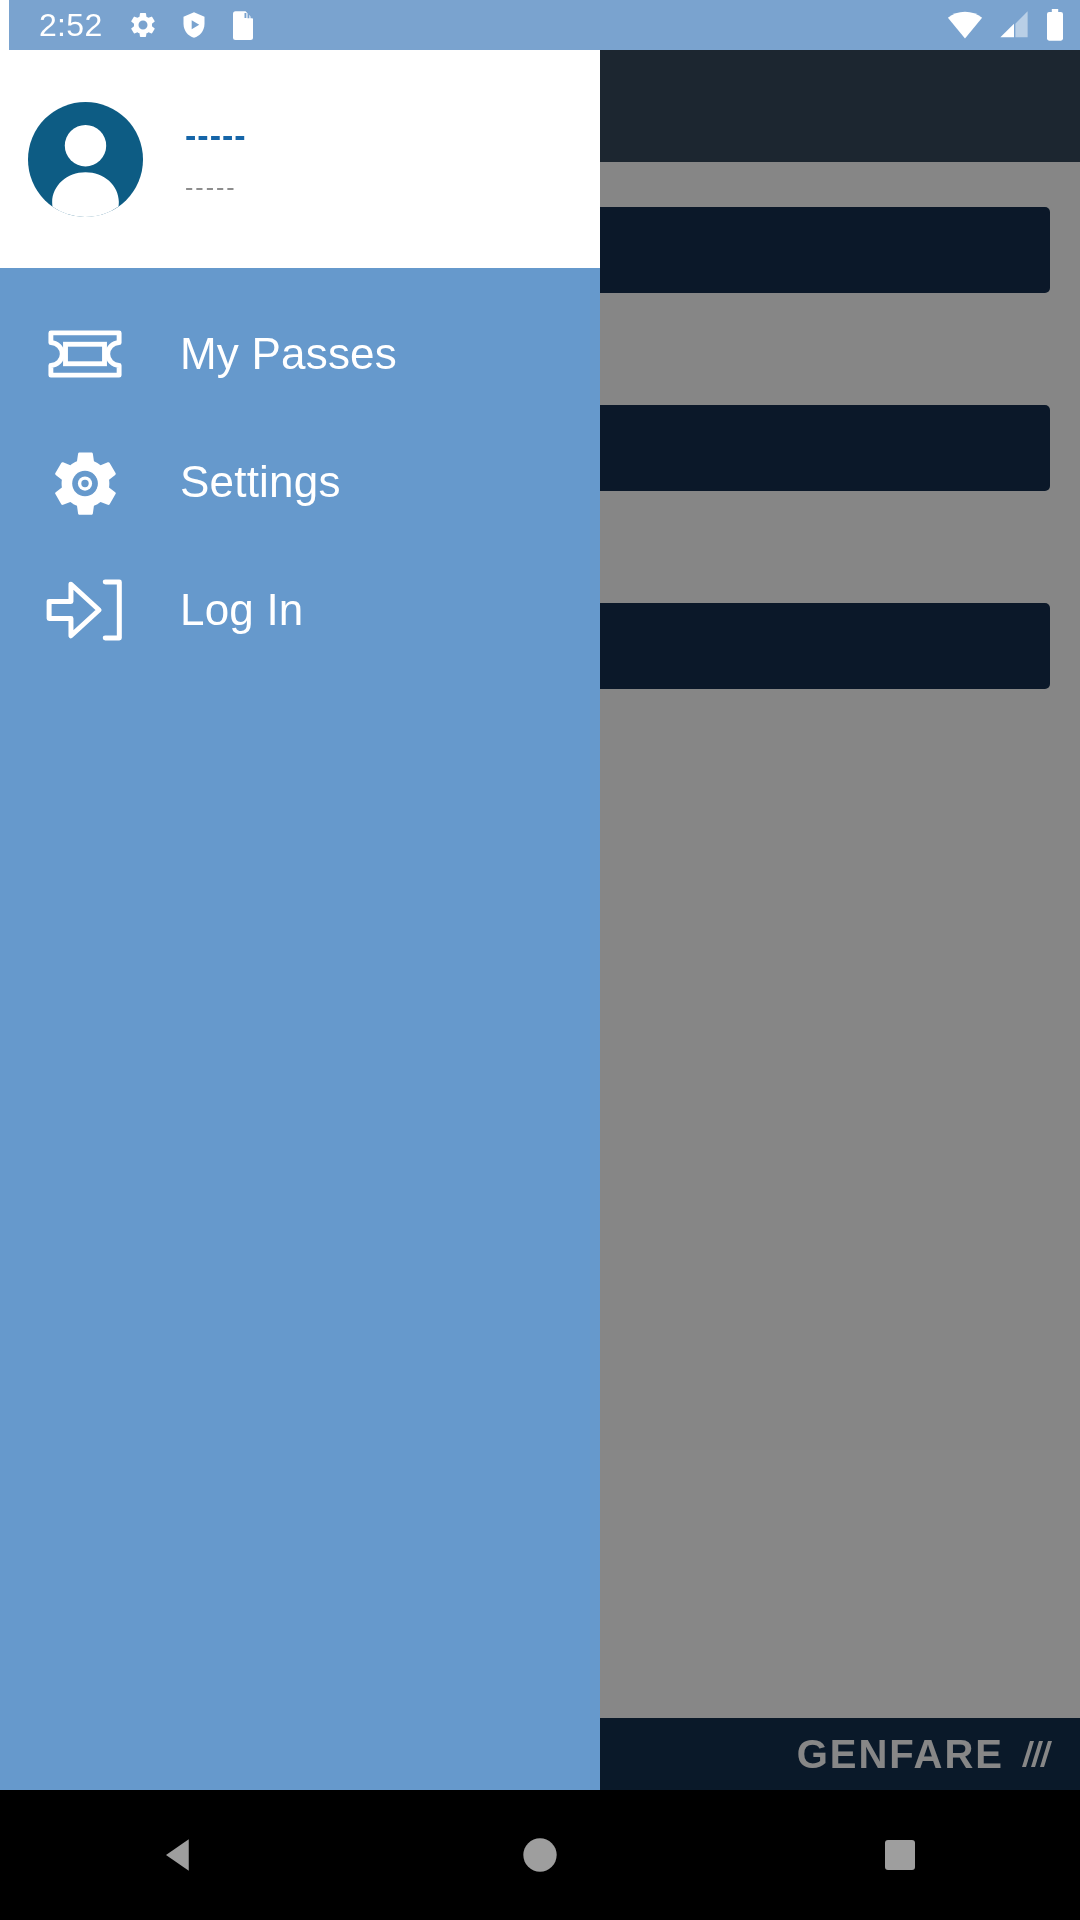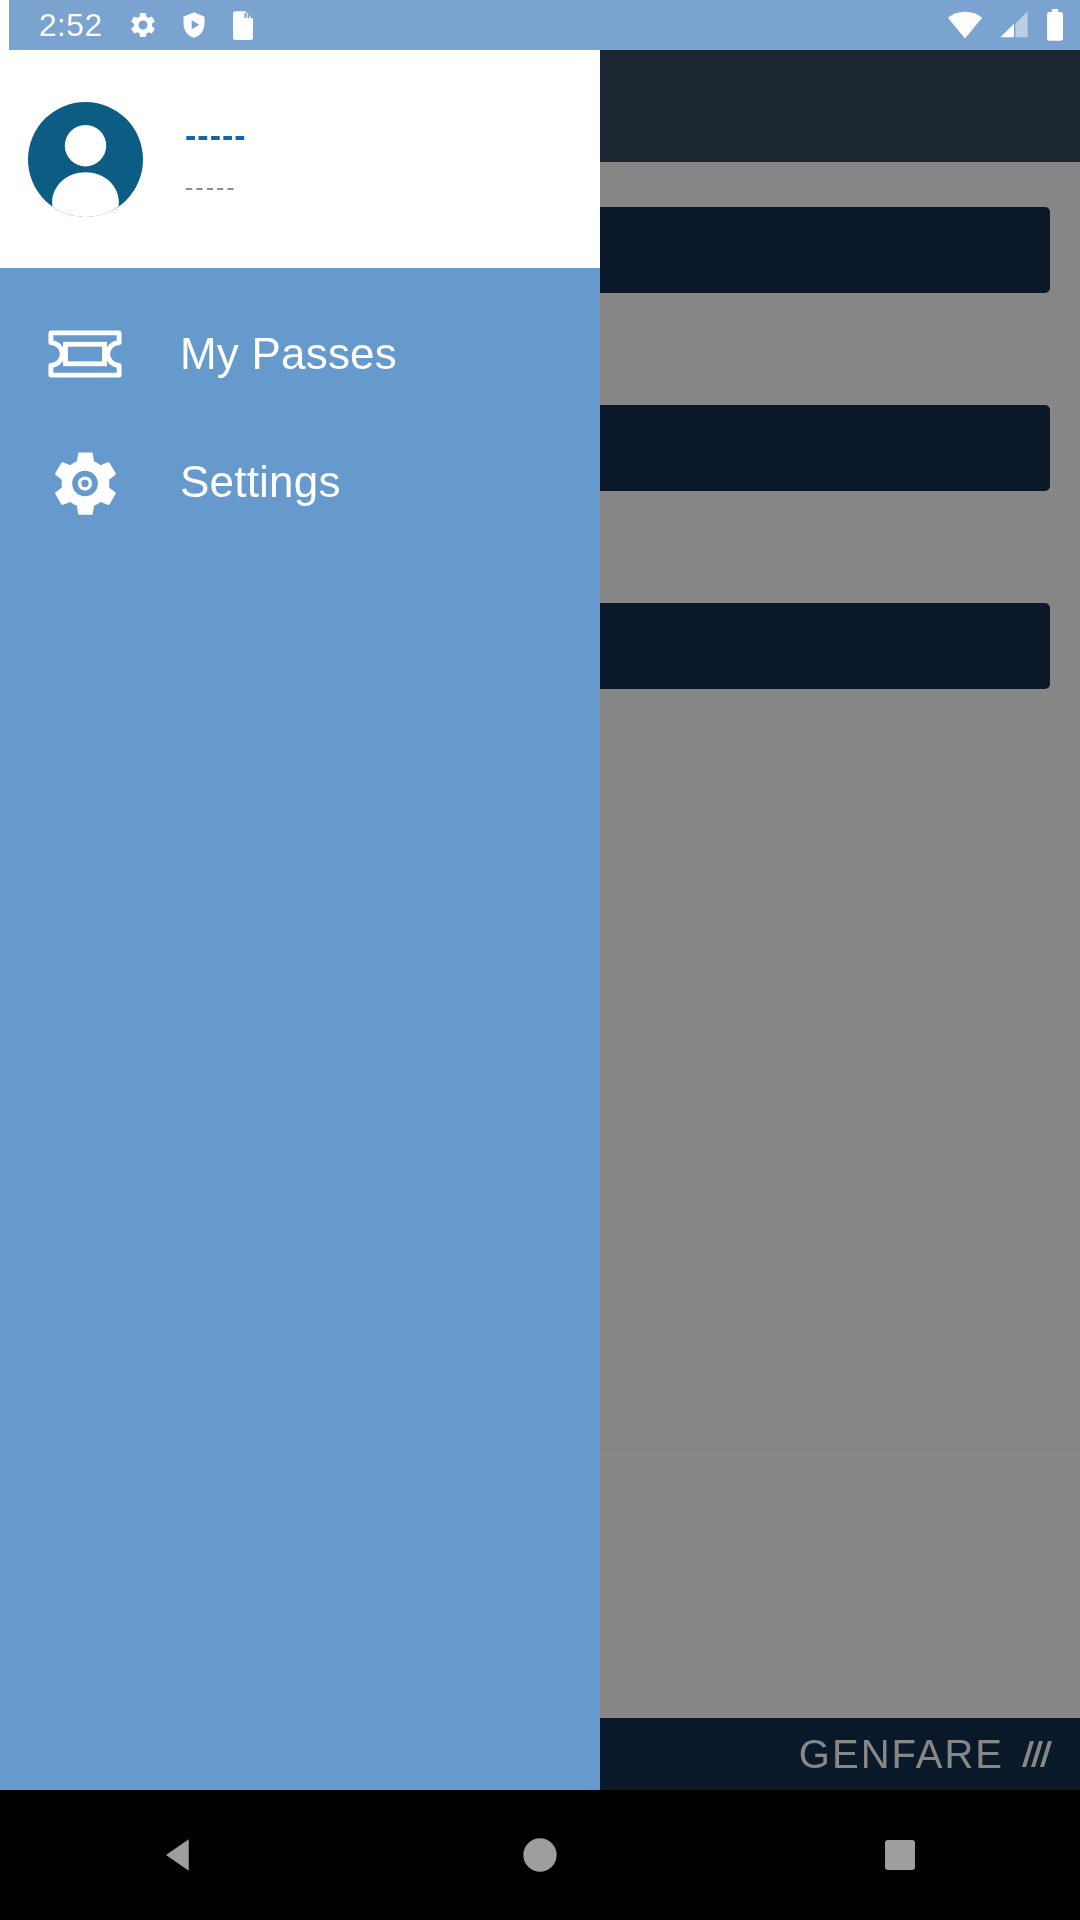--- a/index.html
+++ b/index.html
@@ -42,21 +42,21 @@
   #bg-comma { top:680px; }
   #bg-hours-1 { top:795px; }
   #bg-hours-2 { top:832px; }
   #bg-footer {
     position:absolute; left:0; bottom:0; width:1080px; height:72px;
     background:#14304f;
     display:flex; align-items:center; justify-content:flex-end;
     padding-right:28px; gap:14px;
   }
   #bg-footer-text {
-    color:#ffffff; font-size:40px; font-weight:normal; letter-spacing:2px;
+    color:#ffffff; font-size:40px; font-weight:bold; letter-spacing:2px;
   }
   #bg-footer-mark { width:34px; height:34px; }
 
   #scrim {
     position:absolute; left:0; top:50px; width:1080px; height:1740px;
     background:rgba(0,0,0,0.47);
   }
 
   
   #statusbar {
@@ -223,20 +223,29 @@
             <path fill="#ffffff" d="M41.6 27.5c.1-.8.2-1.6.2-2.5s-.1-1.7-.2-2.5l4-3.1c.4-.3.5-.8.2-1.2l-3.8-6.6c-.2-.4-.7-.6-1.2-.4l-4.7 1.9a14.6 14.6 0 0 0-4.3-2.5L31.1 5.6c-.1-.5-.5-.8-1-.8h-7.6c-.5 0-.9.3-1 .8l-.7 5c-1.6.6-3 1.5-4.3 2.5l-4.7-1.9c-.5-.2-1 0-1.2.4L6.8 18.2c-.3.4-.2.9.2 1.2l4 3.1c-.1.8-.2 1.6-.2 2.5s.1 1.7.2 2.5l-4 3.1c-.4.3-.5.8-.2 1.2l3.8 6.6c.2.4.7.6 1.2.4l4.7-1.9c1.3 1 2.7 1.9 4.3 2.5l.7 5c.1.5.5.8 1 .8h7.6c.5 0 .9-.3 1-.8l.7-5c1.6-.6 3-1.5 4.3-2.5l4.7 1.9c.5.2 1 0 1.2-.4l3.8-6.6c.3-.4.2-.9-.2-1.2l-4-3.1zM26.3 32.8a7.8 7.8 0 1 1 0-15.6 7.8 7.8 0 0 1 0 15.6z" transform="translate(-2,0)"></path>
             <circle cx="24" cy="25" r="8.3" fill="#6699cc"></circle>
             <circle cx="24" cy="25" r="4.6" fill="#ffffff"></circle>
             <circle cx="24" cy="25" r="2.4" fill="#6699cc"></circle>
           </svg>
         </span>
         <span class="menu-label">Settings</span>
       </div>
 
 
+      <div class="menu-item">
+        <span class="menu-icon">
+          <svg width="78" height="70" viewBox="0 0 50 44">
+            <path fill="none" stroke="#ffffff" stroke-width="3.2" stroke-linejoin="round" stroke-linecap="round" d="M2 16.5h14V5.5L34 22 16 38.5V27.5H2V16.5z"></path>
+            <path fill="none" stroke="#ffffff" stroke-width="3.2" stroke-linejoin="round" stroke-linecap="round" d="M38 4h9v36h-9"></path>
+          </svg>
+        </span>
+        <span class="menu-label">Log In</span>
+      </div>
 
     </div>
   </div>
 
   <div id="navbar">
     <div class="nav-btn">
       <svg width="42" height="42" viewBox="0 0 24 24">
         <polygon fill="#9e9e9e" points="17,3 17,21 4,12"></polygon>
       </svg>
     </div>

